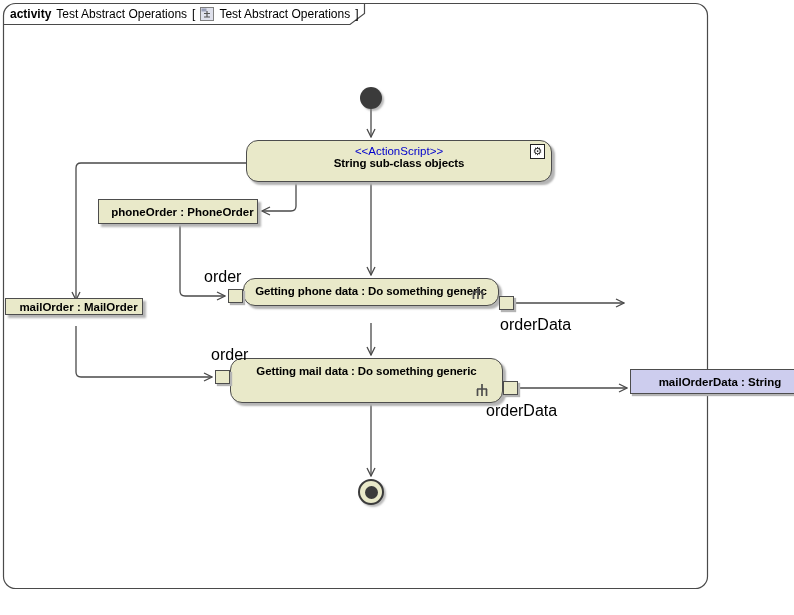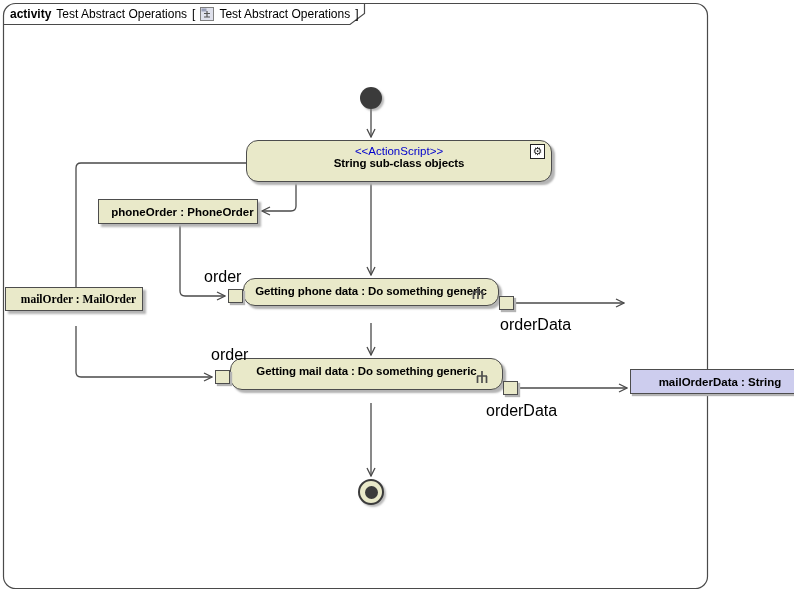--- a/index.html
+++ b/index.html
@@ -107,34 +107,34 @@
     <div class="name">String sub-class objects</div>
     <div class="gear-box">
       <span>⚙</span>
     </div>
   </div>
 
   <div class="node objnode" style="left:98px;top:199px;width:160px;height:25px;">
     <span>phoneOrder : PhoneOrder</span>
   </div>
 
-  <div class="node objnode" style="left:5px;top:287px;width:138px;height:24px;font-family:Liberation Serif, serif;">
+  <div class="node objnode" style="left:5px;top:298px;width:138px;height:17px;">
     <span>mailOrder : MailOrder</span>
   </div>
 
   <div class="node action" style="left:243px;top:278px;width:256px;height:28px;">
     <div class="name" style="margin-top:6px;">Getting phone data : Do something generic</div>
     <svg class="rake" width="16" height="14" viewBox="0 0 16 14">
       <path d="M8,1 L8,6 M3,6 L13,6 M3.5,6 L3.5,13 M8,6 L8,13 M12.5,6 L12.5,13" stroke="#4d4d4d" stroke-width="1.7" fill="none"></path>
     </svg>
   </div>
   <div class="pin" style="left:228px;top:289px;width:15px;height:14px;"></div>
   <div class="pin" style="left:499px;top:296px;width:15px;height:14px;"></div>
 
-  <div class="node action" style="left:230px;top:358px;width:273px;height:32px;">
+  <div class="node action" style="left:230px;top:358px;width:273px;height:45px;">
     <div class="name" style="margin-top:6px;">Getting mail data : Do something generic</div>
     <svg class="rake" width="16" height="14" viewBox="0 0 16 14">
       <path d="M8,1 L8,6 M3,6 L13,6 M3.5,6 L3.5,13 M8,6 L8,13 M12.5,6 L12.5,13" stroke="#4d4d4d" stroke-width="1.7" fill="none"></path>
     </svg>
   </div>
   <div class="pin" style="left:215px;top:370px;width:15px;height:14px;"></div>
   <div class="pin" style="left:503px;top:381px;width:15px;height:14px;"></div>
 
   <div class="datanode" style="left:630px;top:369px;width:180px;height:25px;">
     <span>mailOrderData : String</span>

